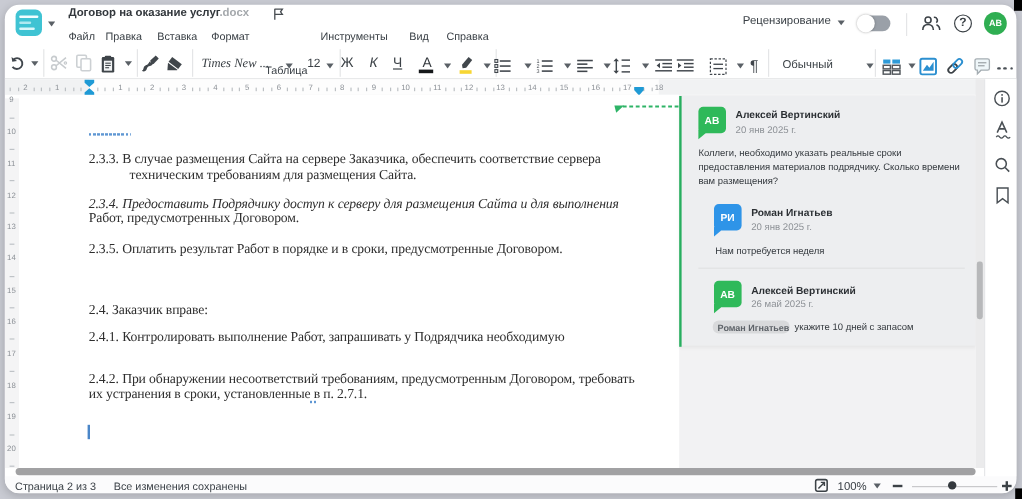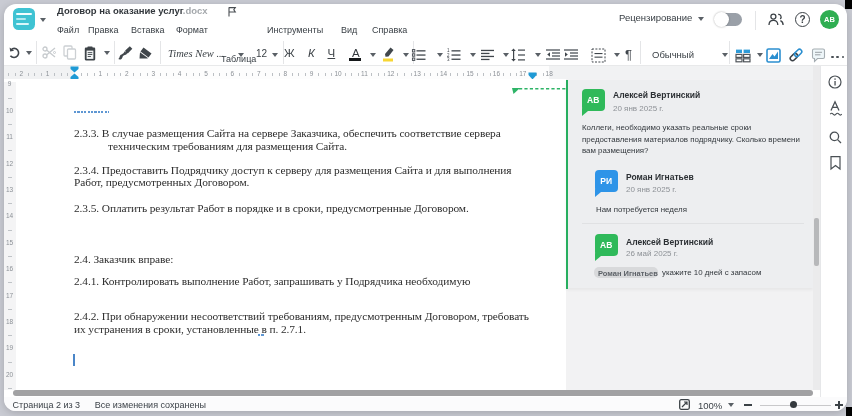--- a/index.html
+++ b/index.html
@@ -324,21 +324,21 @@
     <div class="abs" style="left:0;top:314px;width:11px;text-align:center;font-size:6.5px;color:#8b9096;line-height:8px;">18</div>
     <div class="abs" style="left:4px;top:331.2px;width:4px;height:1px;background:#bfc3c7;"></div>
     <div class="abs" style="left:0;top:340.4px;width:11px;text-align:center;font-size:6.5px;color:#8b9096;line-height:8px;">19</div>
     <div class="abs" style="left:4px;top:357.59999999999997px;width:4px;height:1px;background:#bfc3c7;"></div>
     <div class="abs" style="left:0;top:366.79999999999995px;width:11px;text-align:center;font-size:6.5px;color:#8b9096;line-height:8px;">20</div>
     <div class="abs" style="left:4px;top:383.99999999999994px;width:4px;height:1px;background:#bfc3c7;"></div>
 
 <div class="abs" style="left:12px;top:75px;width:550px;height:311px;background:#fff;"></div>
     <div class="doc" style="left:70px;top:123.29999999999998px;">2.3.3. В случае размещения Сайта на сервере Заказчика, обеспечить соответствие сервера</div>
     <div class="doc" style="left:64px;top:136.1px;margin-left:40px;">техническим требованиям для размещения Сайта.</div>
-    <div class="doc" style="left:70px;top:159.6px;">2.3.4. Предоставить Подрядчику доступ к серверу для размещения Сайта и для выполнения</div>
+    <div class="doc" style="left:70px;top:159.6px;font-style:italic;">2.3.4. Предоставить Подрядчику доступ к серверу для размещения Сайта и для выполнения</div>
     <div class="doc" style="left:70px;top:172.4px;">Работ, предусмотренных Договором.</div>
     <div class="doc" style="left:70px;top:198.4px;">2.3.5. Оплатить результат Работ в порядке и в сроки, предусмотренные Договором.</div>
     <div class="doc" style="left:70px;top:248.79999999999998px;">2.4. Заказчик вправе:</div>
     <div class="doc" style="left:70px;top:270.70000000000005px;">2.4.1. Контролировать выполнение Работ, запрашивать у Подрядчика необходимую</div>
     <div class="doc" style="left:70px;top:306.1px;">2.4.2. При обнаружении несоответствий требованиям, предусмотренным Договором, требовать</div>
     <div class="doc" style="left:70px;top:319.1px;">их устранения в сроки, установленные в п. 2.7.1.</div>
 
 <div class="abs" style="left:69.5px;top:107.3px;width:35px;height:1.3px;background:repeating-linear-gradient(90deg,#5f97d3 0,#5f97d3 2.2px,rgba(0,0,0,0) 2.2px,rgba(0,0,0,0) 3.4px);"></div>
 <div class="abs" style="left:254px;top:330.3px;width:6px;height:1.3px;background:repeating-linear-gradient(90deg,#5f97d3 0,#5f97d3 2.2px,rgba(0,0,0,0) 2.2px,rgba(0,0,0,0) 3.4px);"></div>
 

